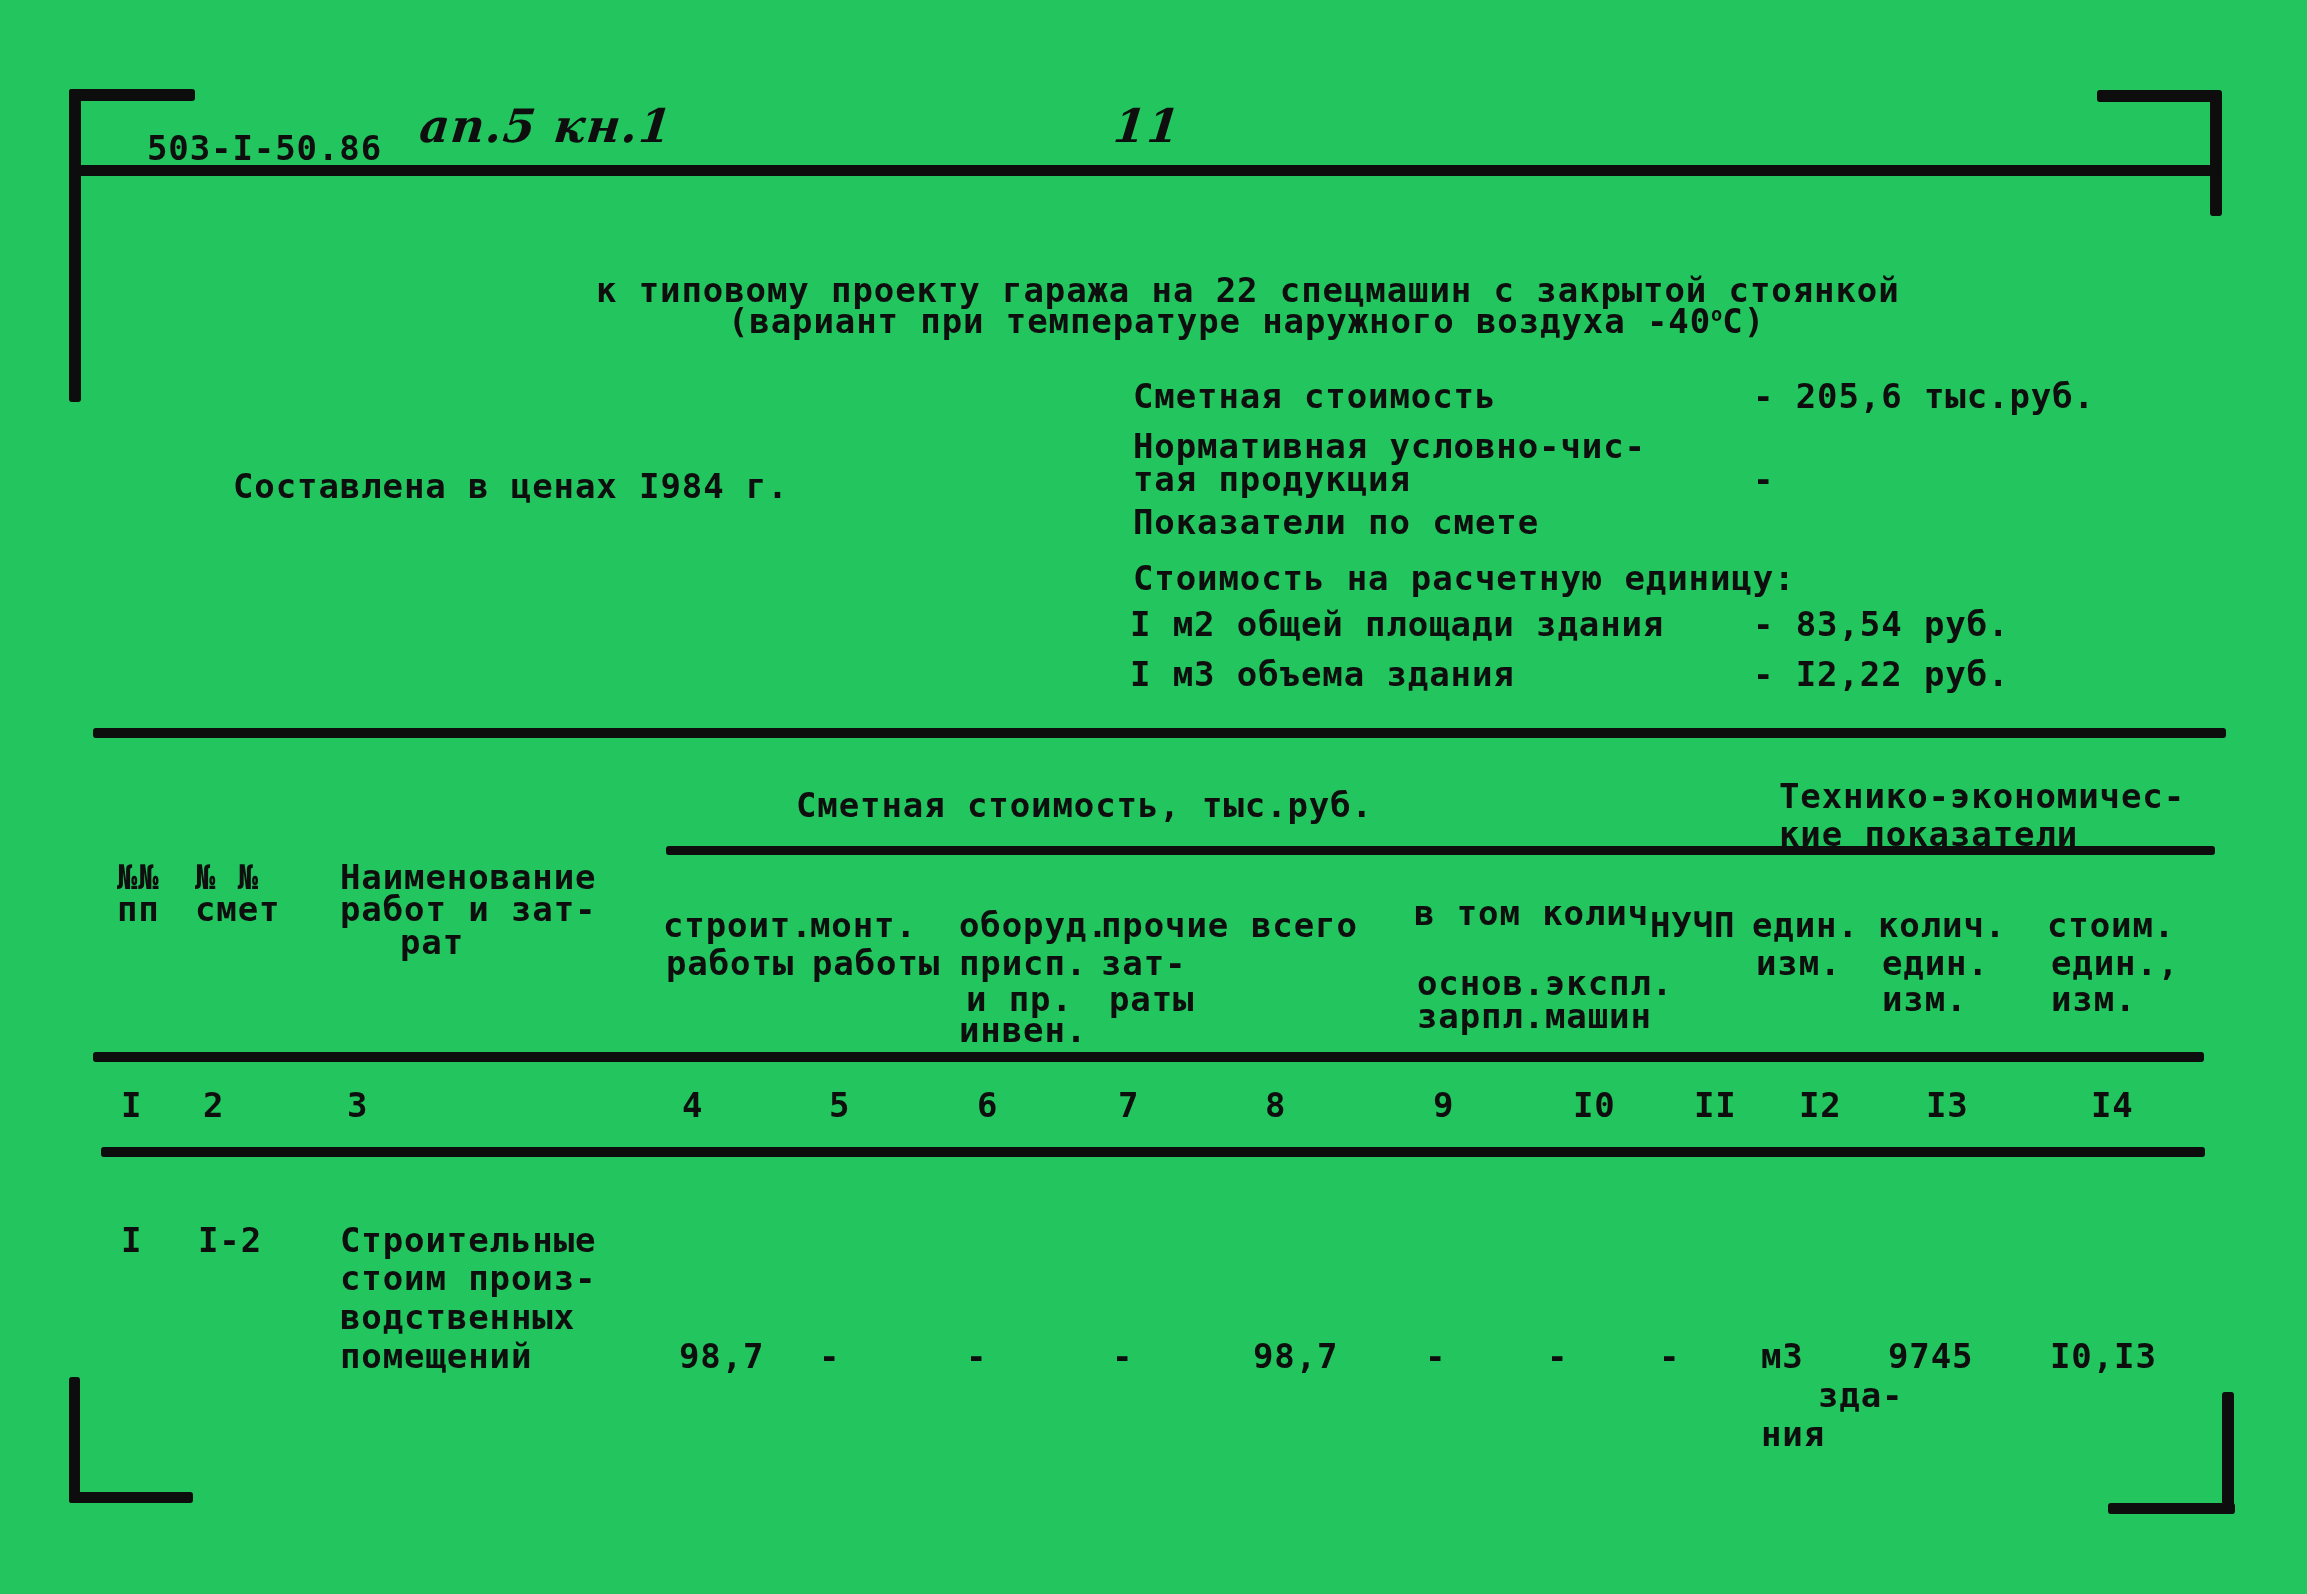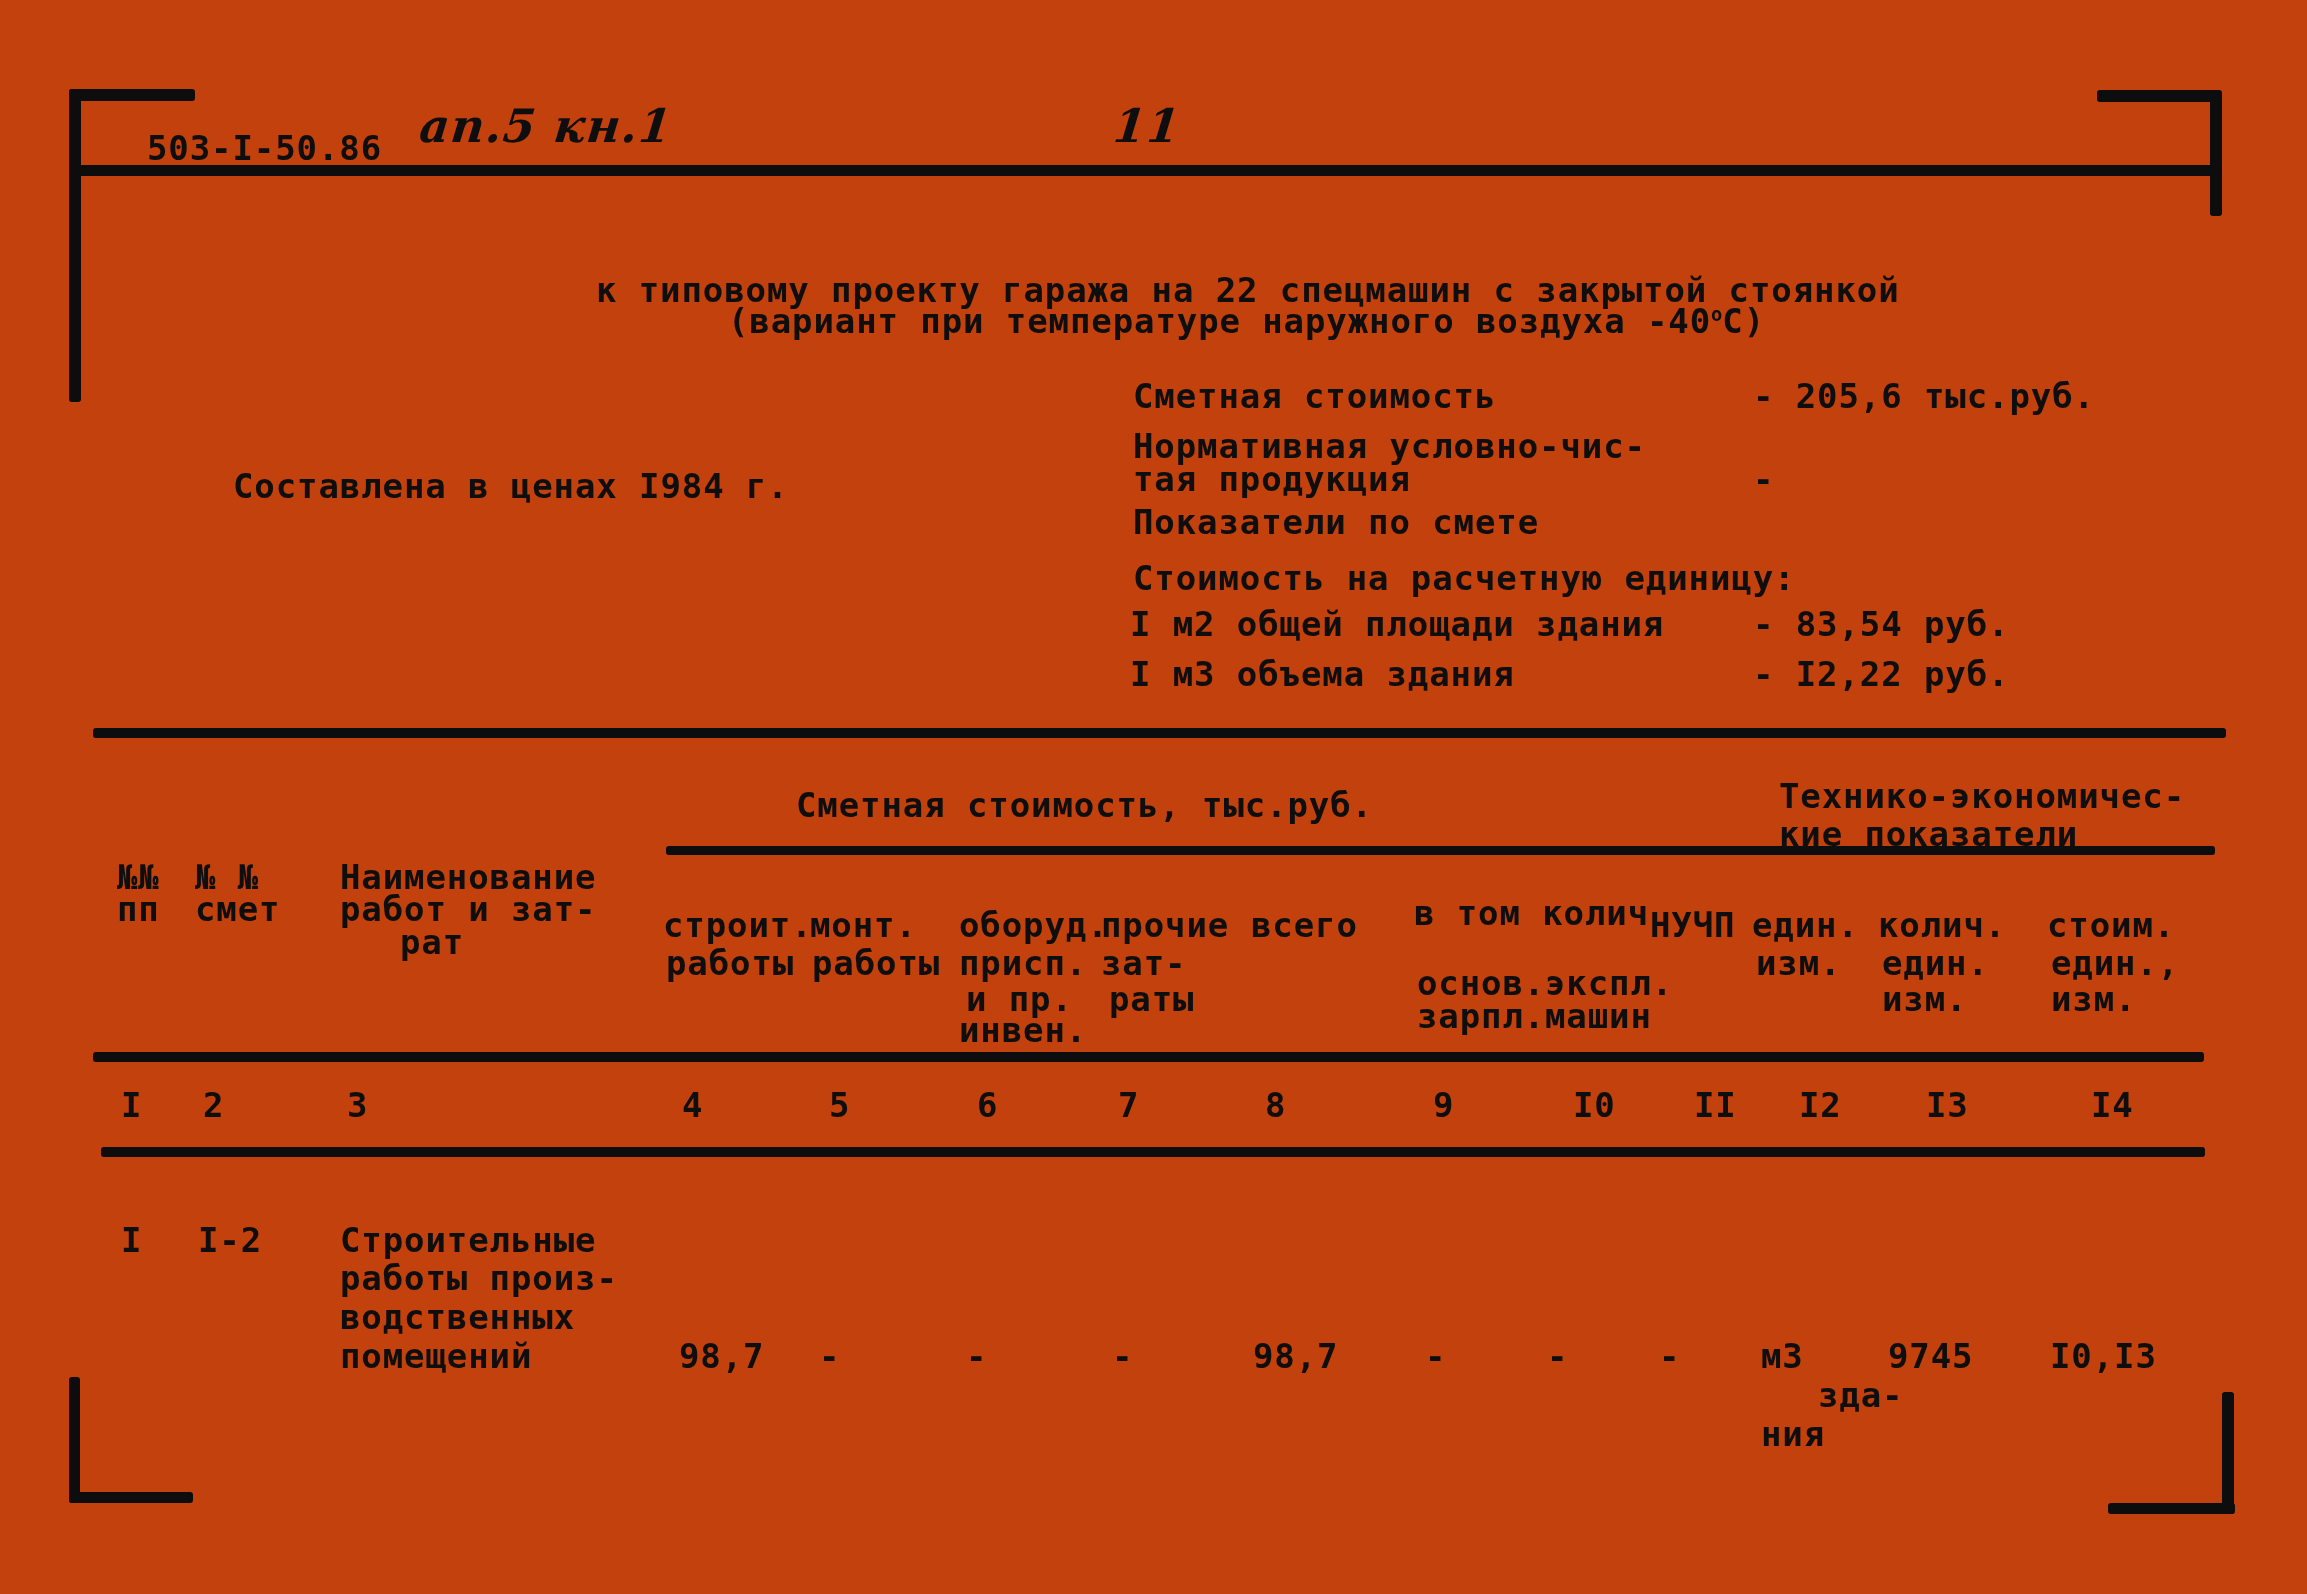--- a/index.html
+++ b/index.html
@@ -1,17 +1,17 @@
 <!DOCTYPE html>
 <html style="font-size:11.5px"><head>
 <meta charset="utf-8">
 <style>
   html,body{margin:0;padding:0;background:#ffffff;}
   .sheet{
-    position:relative;width:2307px;height:1594px;background:#c2410c;overflow:hidden;
+    position:relative;width:2307px;height:1594px;background:#22c55e;overflow:hidden;
     font-family:"DejaVu Sans Mono","Liberation Mono",monospace;color:#0e0e0e;
   }
   .t{
     position:absolute;font-weight:bold;font-size:34px;line-height:1.16;
     letter-spacing:0.9px;white-space:pre;
   }
   .hw{
     position:absolute;font-family:"DejaVu Serif","Liberation Serif",serif;
     font-style:italic;font-weight:bold;font-size:46px;transform:skewX(-6deg);
     letter-spacing:1.4px;white-space:pre;
@@ -126,21 +126,21 @@
   <span class="t" style="left:1573px;top:1086px">I0</span>
   <span class="t" style="left:1694px;top:1086px">II</span>
   <span class="t" style="left:1799px;top:1086px">I2</span>
   <span class="t" style="left:1926px;top:1086px">I3</span>
   <span class="t" style="left:2091px;top:1086px">I4</span>
 
   <span class="t" style="left:121px;top:1221px">I</span>
   <span class="t" style="left:198px;top:1221px">I-2</span>
 
   <span class="t" style="left:340px;top:1221px">Строительные</span>
-  <span class="t" style="left:340px;top:1259px">работы произ-</span>
+  <span class="t" style="left:340px;top:1259px">стоим произ-</span>
   <span class="t" style="left:340px;top:1298px">водственных</span>
   <span class="t" style="left:340px;top:1337px">помещений</span>
 
   <span class="t" style="left:679px;top:1337px">98,7</span>
   <span class="t" style="left:819px;top:1337px">-</span>
   <span class="t" style="left:966px;top:1337px">-</span>
   <span class="t" style="left:1112px;top:1337px">-</span>
   <span class="t" style="left:1253px;top:1337px">98,7</span>
   <span class="t" style="left:1425px;top:1337px">-</span>
   <span class="t" style="left:1547px;top:1337px">-</span>

